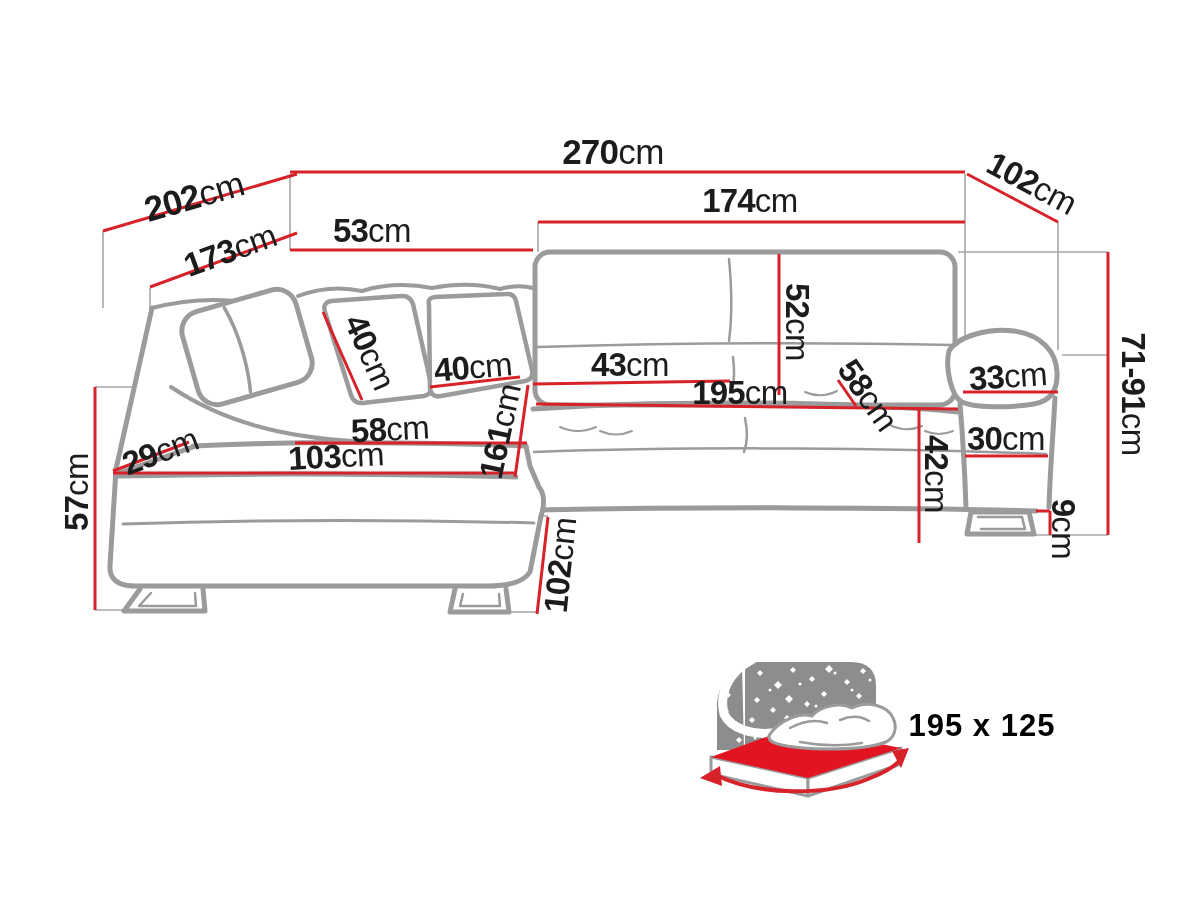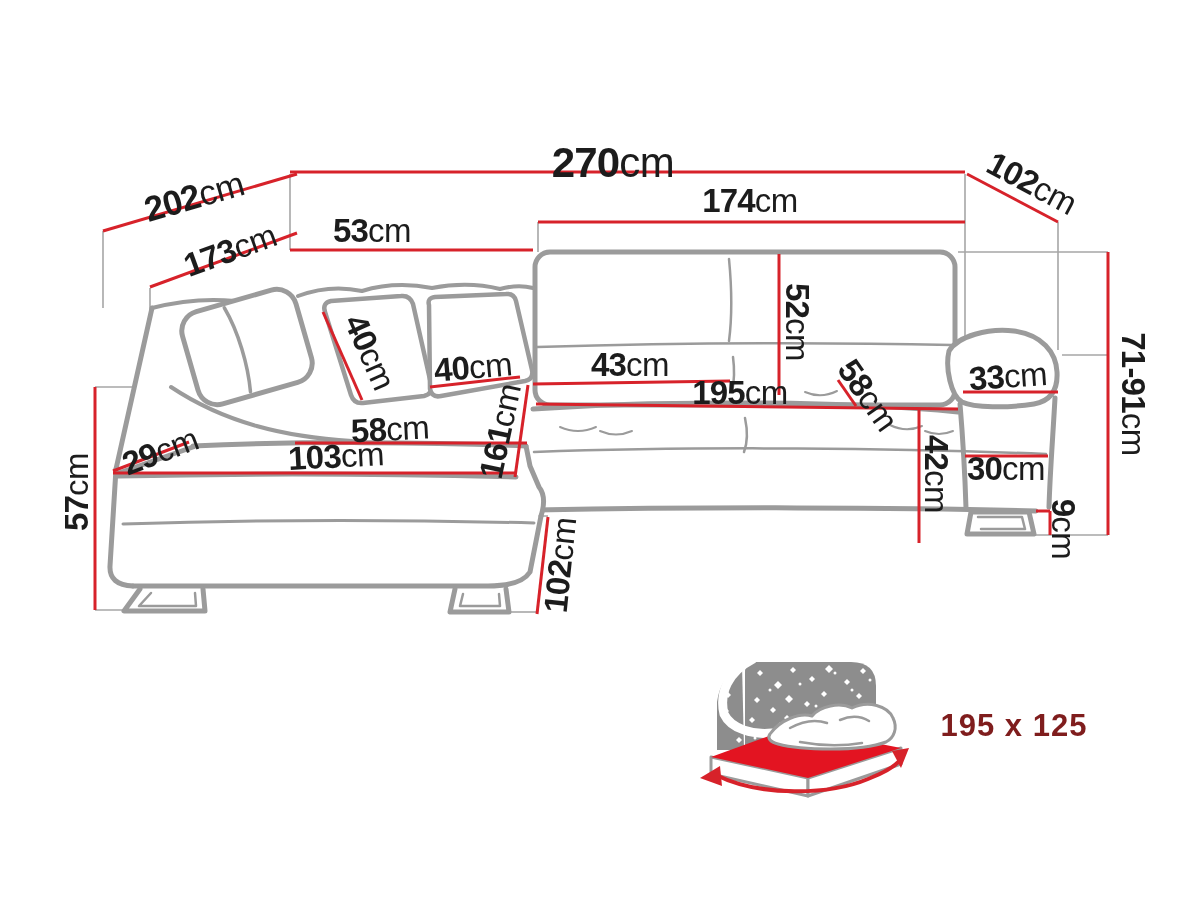--- a/index.html
+++ b/index.html
@@ -8,22 +8,22 @@
     font-family:"Liberation Sans",sans-serif;
   }
   svg.art{position:absolute;left:0;top:0;}
   .dim{
     position:absolute;white-space:nowrap;line-height:1;color:#1c1c1c;font-weight:700;
     font-size:33px;letter-spacing:-0.8px;
     transform:translate(-50%,-50%) rotate(var(--r,0deg));
   }
   .dim .u{font-weight:400;letter-spacing:-0.5px;}
   .bed-size{
-    position:absolute;white-space:nowrap;line-height:1;color:#7f1d1d;font-weight:700;
-    font-size:31px;letter-spacing:1px;transform:translate(-50%,-50%);margin-left:32px;
+    position:absolute;white-space:nowrap;line-height:1;color:#000000;font-weight:700;
+    font-size:31px;letter-spacing:1px;transform:translate(-50%,-50%);
   }
 </style>
 </head>
 <body>
 
 <div class="stage">
 
 <svg class="art" width="1200" height="900" viewBox="0 0 1200 900">
 
   <g stroke="#a6a6a6" stroke-width="1.6" fill="none">
@@ -172,21 +172,21 @@
     </g>
 
     <g stroke="#d7222a" stroke-width="4" fill="none">
       <path d="M716 775 C 760 797 830 795 868 779 C 886 772 897 765 902 758"></path>
       <polygon points="720,766 700,778 722,786" fill="#d7222a" stroke="none"></polygon>
       <polygon points="892,751 909,748 901,768" fill="#d7222a" stroke="none"></polygon>
     </g>
   </g>
 </svg>
 
-<div class="dim" style="left:613px;top:151px;font-size:42px;margin-top:12px;">
+<div class="dim" style="left:613px;top:151px;font-size:35px;">
   <span>270</span><span class="u">cm</span>
 </div>
 <div class="dim" style="left:194px;top:196px;--r:-16deg;font-size:35px;">
   <span>202</span><span class="u">cm</span>
 </div>
 <div class="dim" style="left:230px;top:250px;--r:-20deg;">
   <span>173</span><span class="u">cm</span>
 </div>
 <div class="dim" style="left:372px;top:230px;">
   <span>53</span><span class="u">cm</span>
@@ -226,21 +226,21 @@
 </div>
 <div class="dim" style="left:473px;top:367px;--r:-5deg;">
   <span>40</span><span class="u">cm</span>
 </div>
 <div class="dim" style="left:868px;top:395px;--r:55deg;">
   <span>58</span><span class="u">cm</span>
 </div>
 <div class="dim" style="left:1008px;top:376px;--r:-4deg;">
   <span>33</span><span class="u">cm</span>
 </div>
-<div class="dim" style="left:1006px;top:438px;margin-top:30px;">
+<div class="dim" style="left:1006px;top:438px;">
   <span>30</span><span class="u">cm</span>
 </div>
 <div class="dim" style="left:936px;top:474px;--r:90deg;">
   <span>42</span><span class="u">cm</span>
 </div>
 <div class="dim" style="left:1063px;top:529px;--r:90deg;">
   <span>9</span><span class="u">cm</span>
 </div>
 <div class="dim" style="left:76px;top:492px;--r:-90deg;">
   <span>57</span><span class="u">cm</span>

